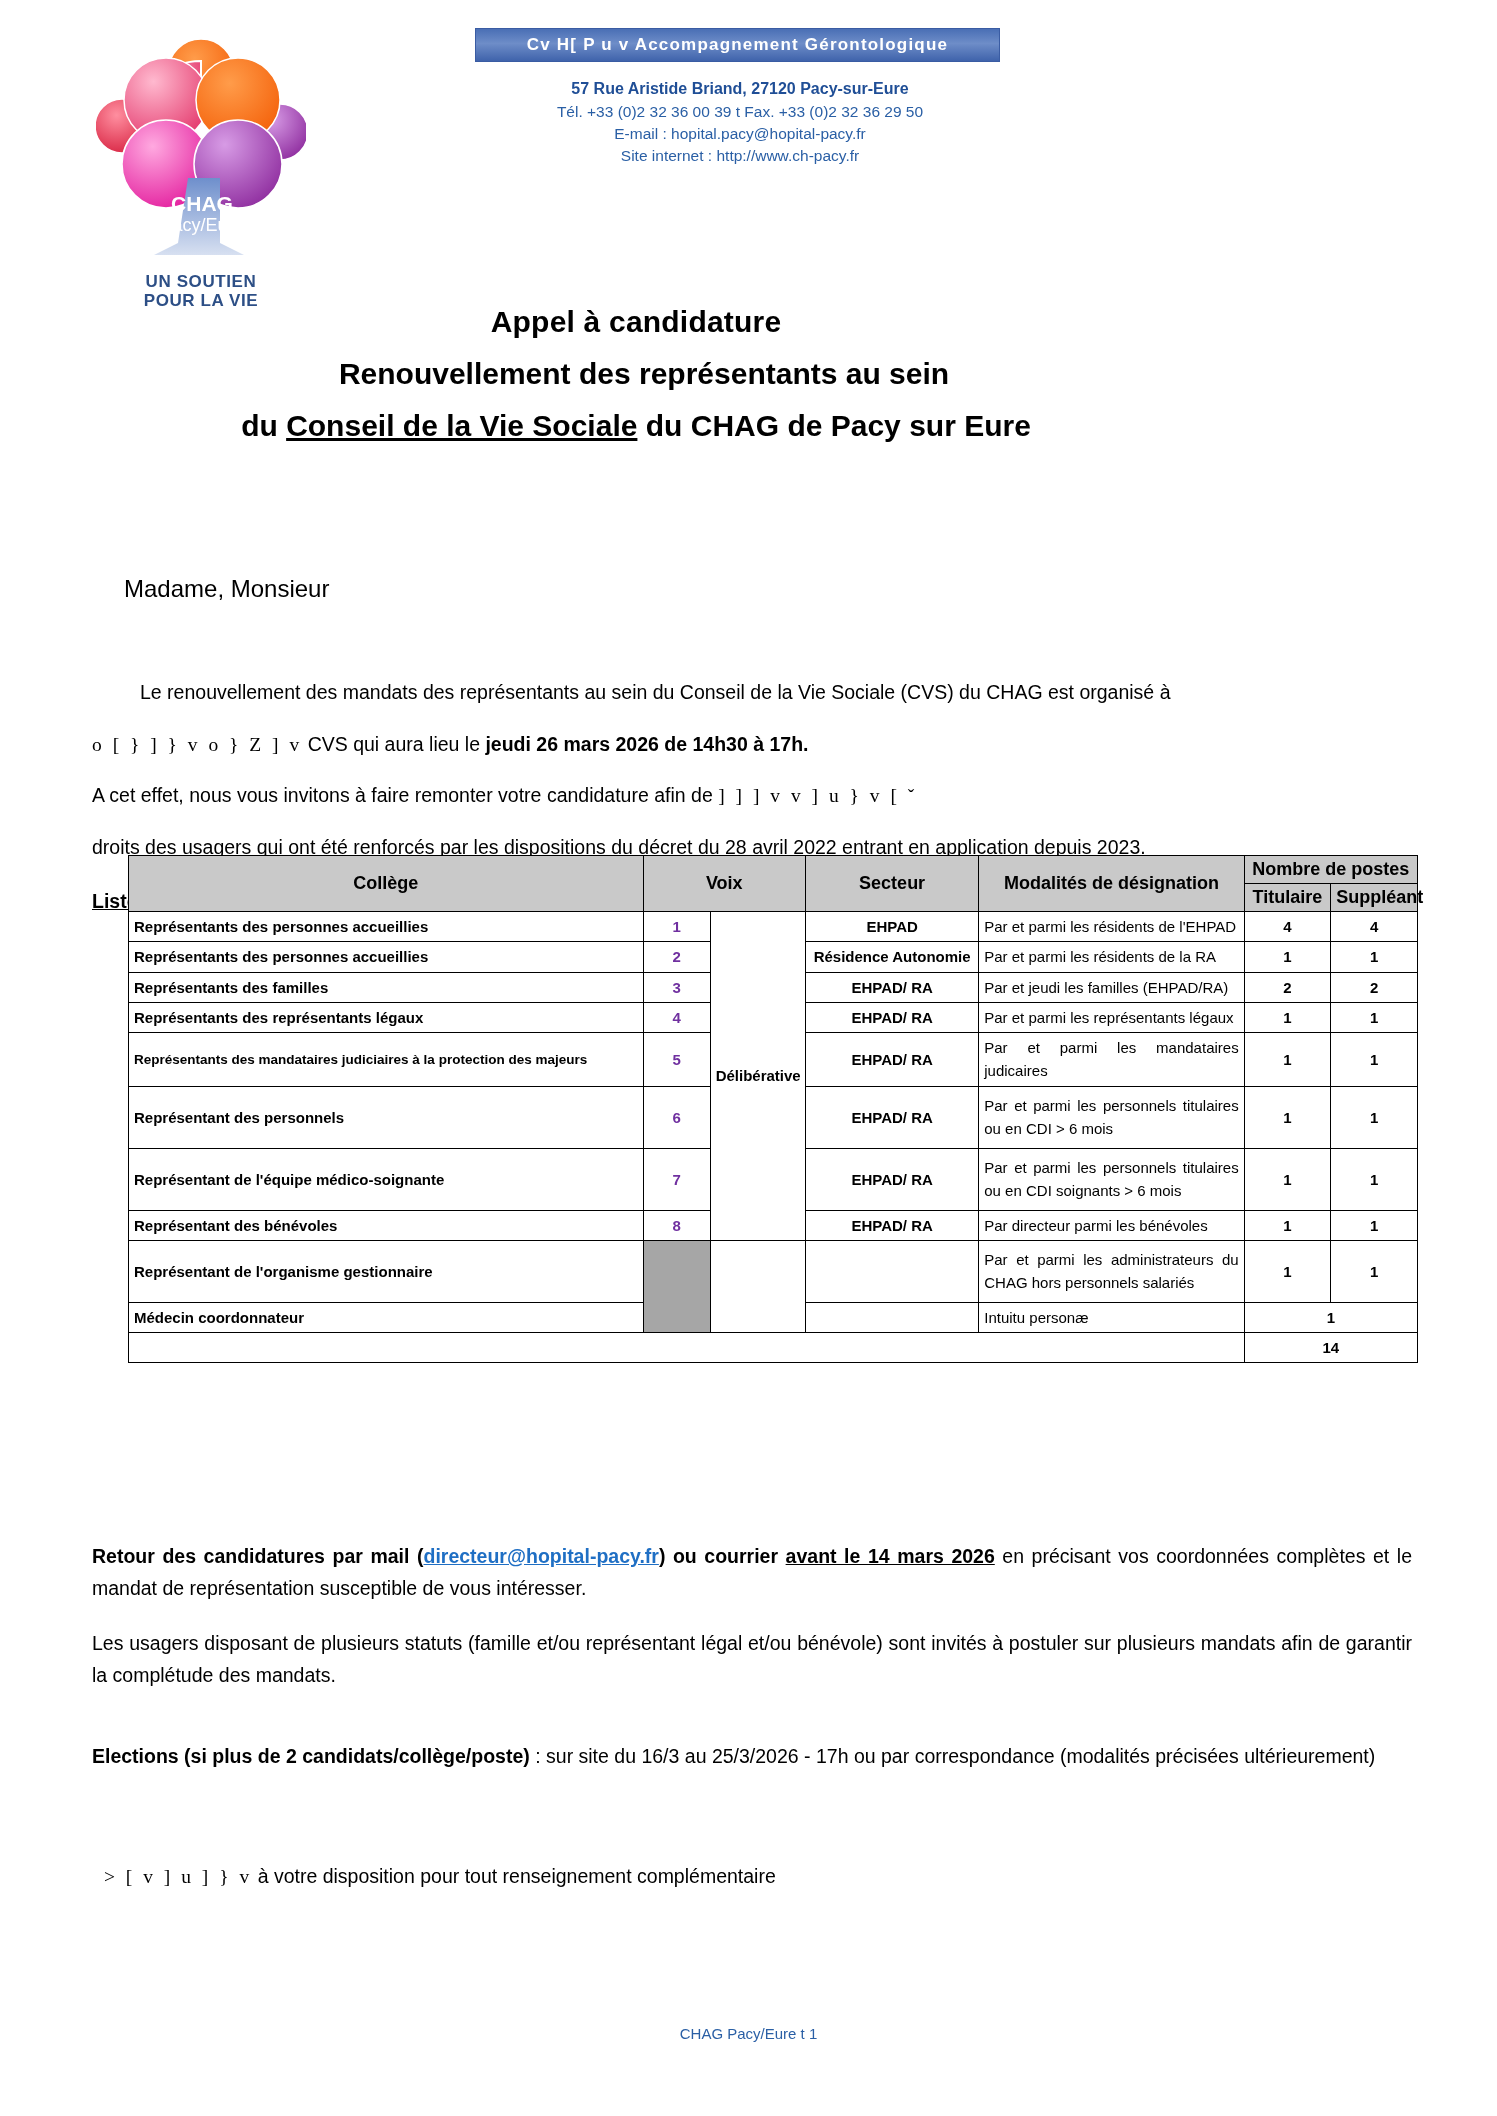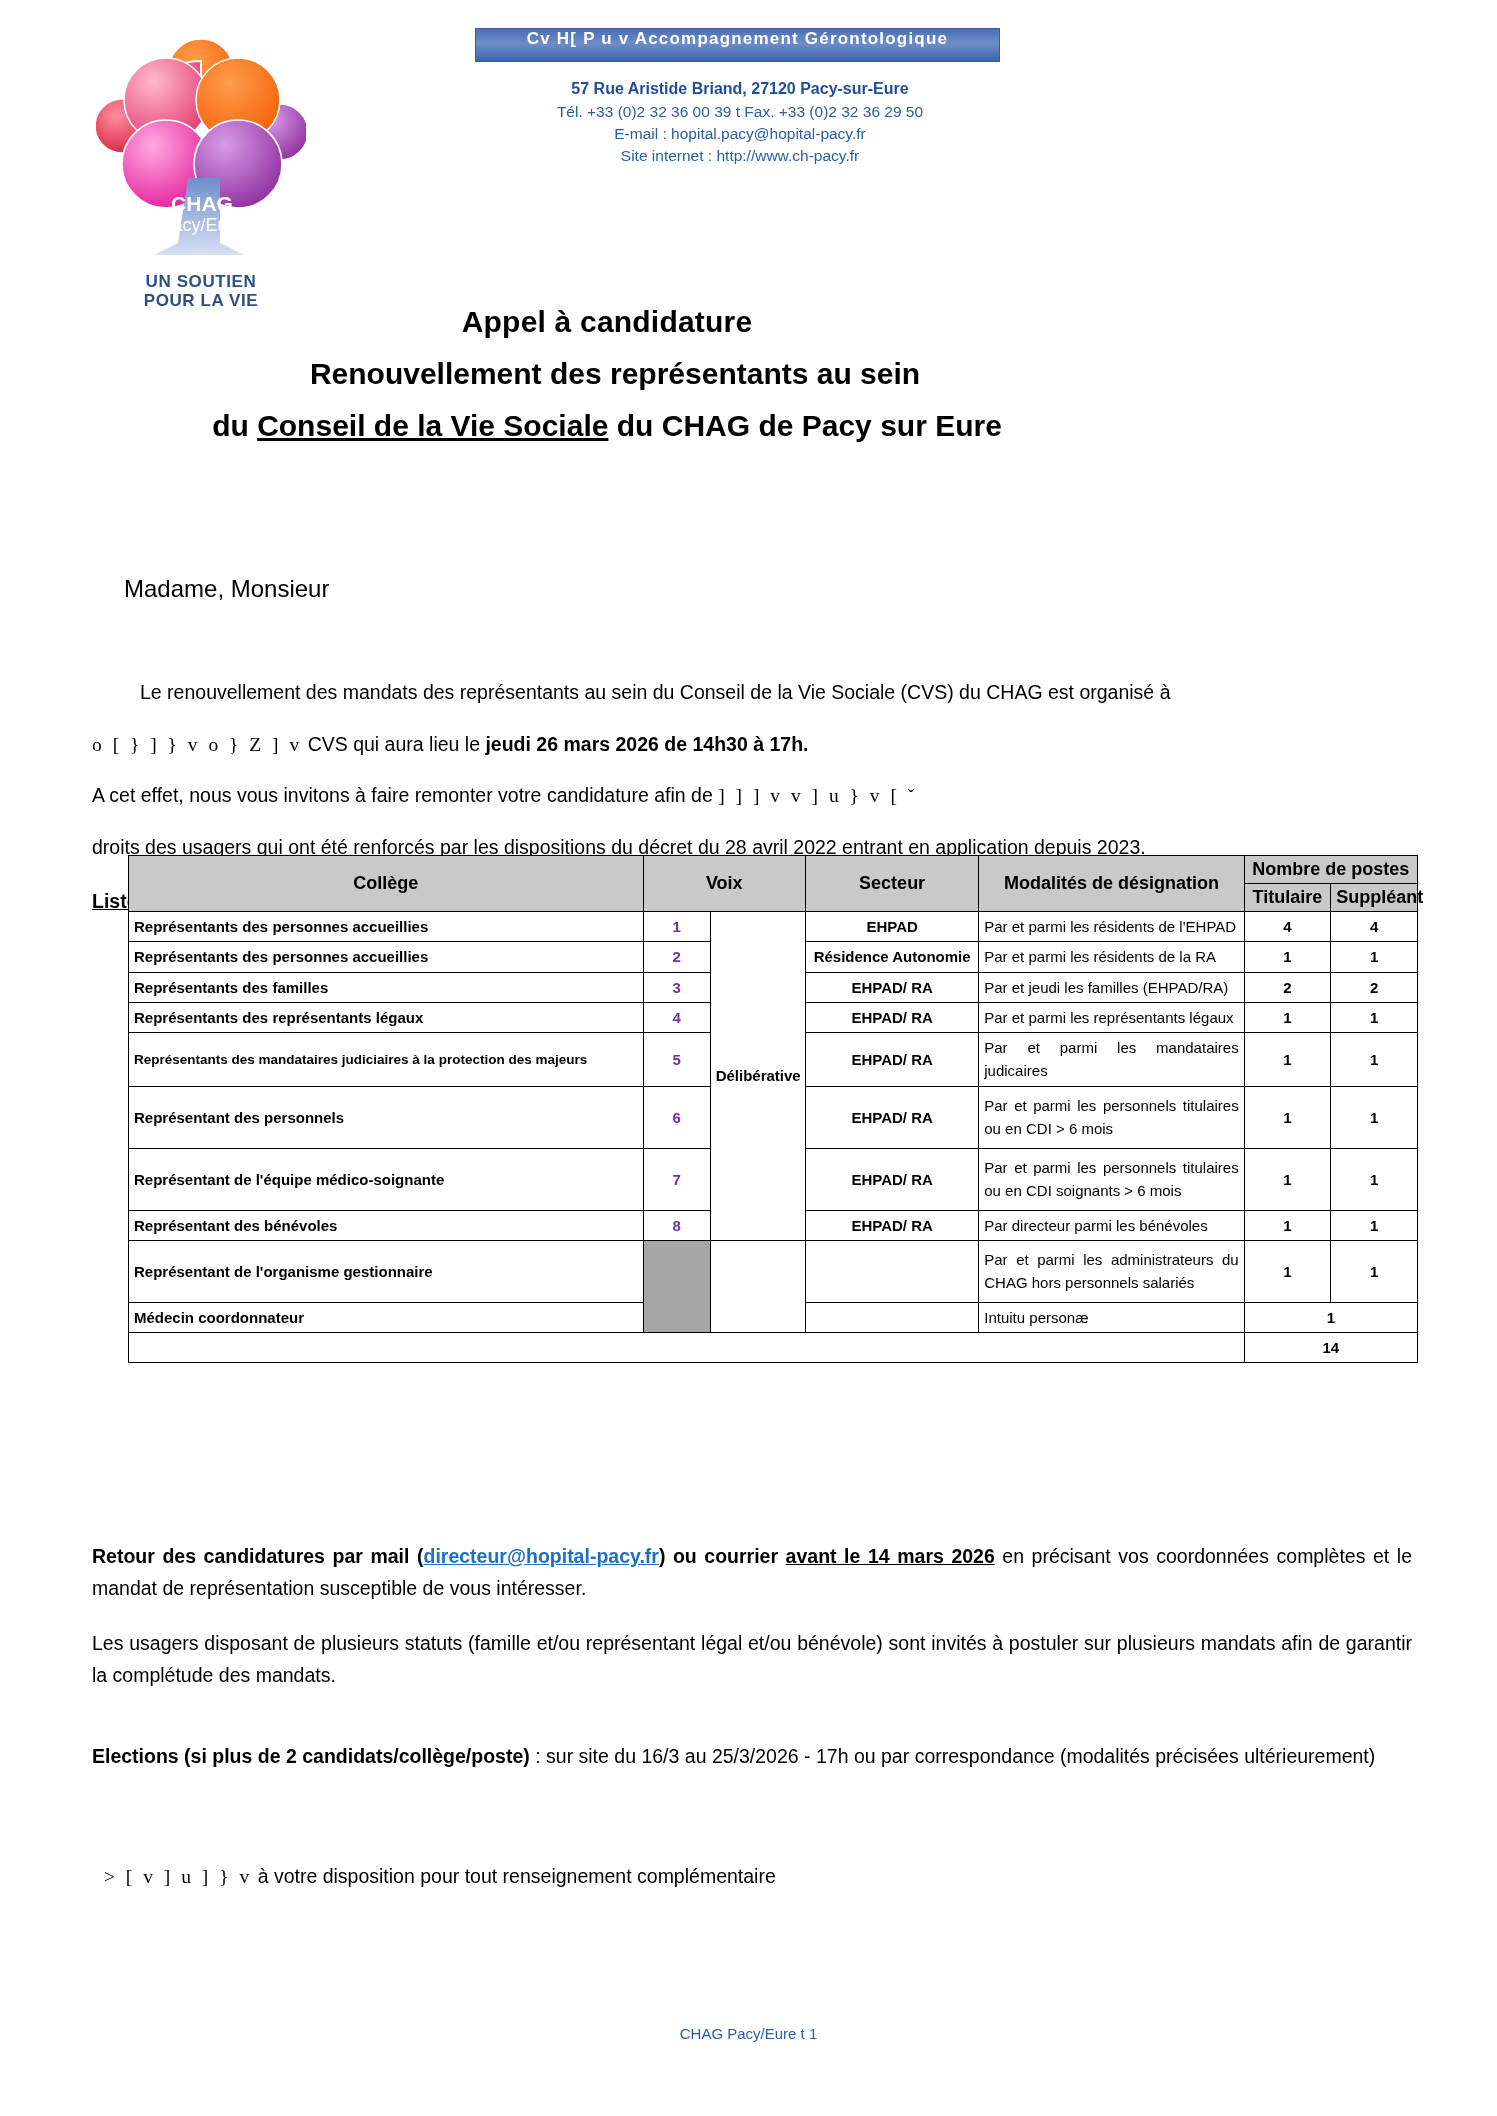--- a/index.html
+++ b/index.html
@@ -19,36 +19,36 @@
   .logo-motto{
     text-align:center;font-size:17px;font-weight:bold;letter-spacing:.6px;
     color:#2d4f86;line-height:1.12;margin-top:-6px;
   }
 
   
   .banner{
     position:absolute;left:475px;top:28px;width:525px;height:34px;
     background:linear-gradient(to bottom,#4a6fb5 0%,#6e8dc8 45%,#3f63ab 100%);
     border:1px solid #3a5ca3;
-    display:flex;align-items:flex-start;justify-content:center;
+    display:flex;align-items:center;justify-content:center;
     box-sizing:border-box;
   }
   .banner-txt{
     color:#ffffff;font-size:17px;font-weight:bold;letter-spacing:1.2px;
     white-space:nowrap;
   }
   .contact{
     position:absolute;left:430px;top:78px;width:620px;
     text-align:center;color:#2a5fa5;font-size:15.5px;line-height:1.42;
   }
   .contact .addr{font-weight:bold;color:#1f4e96;font-size:16px;}
   .contact .lnk{color:#2a5fa5;}
 
   
-  .titles{position:absolute;left:0;top:305px;width:1214px;text-align:center;}
+  .titles{position:absolute;left:0;top:305px;width:1214px;text-align:center;padding-left:29px;}
   .titles h1{
     margin:0 0 18px 0;font-size:30px;font-weight:bold;letter-spacing:.2px;
   }
   .titles h2{margin:0 0 18px 16px;font-size:30px;font-weight:bold;}
   .titles h3{margin:0;font-size:30px;font-weight:bold;}
   .u{text-decoration:underline;}
 
   
   .body-area{position:absolute;left:92px;top:575px;width:1320px;}
   .salut{font-size:24px;margin:0 0 73px 32px;}

